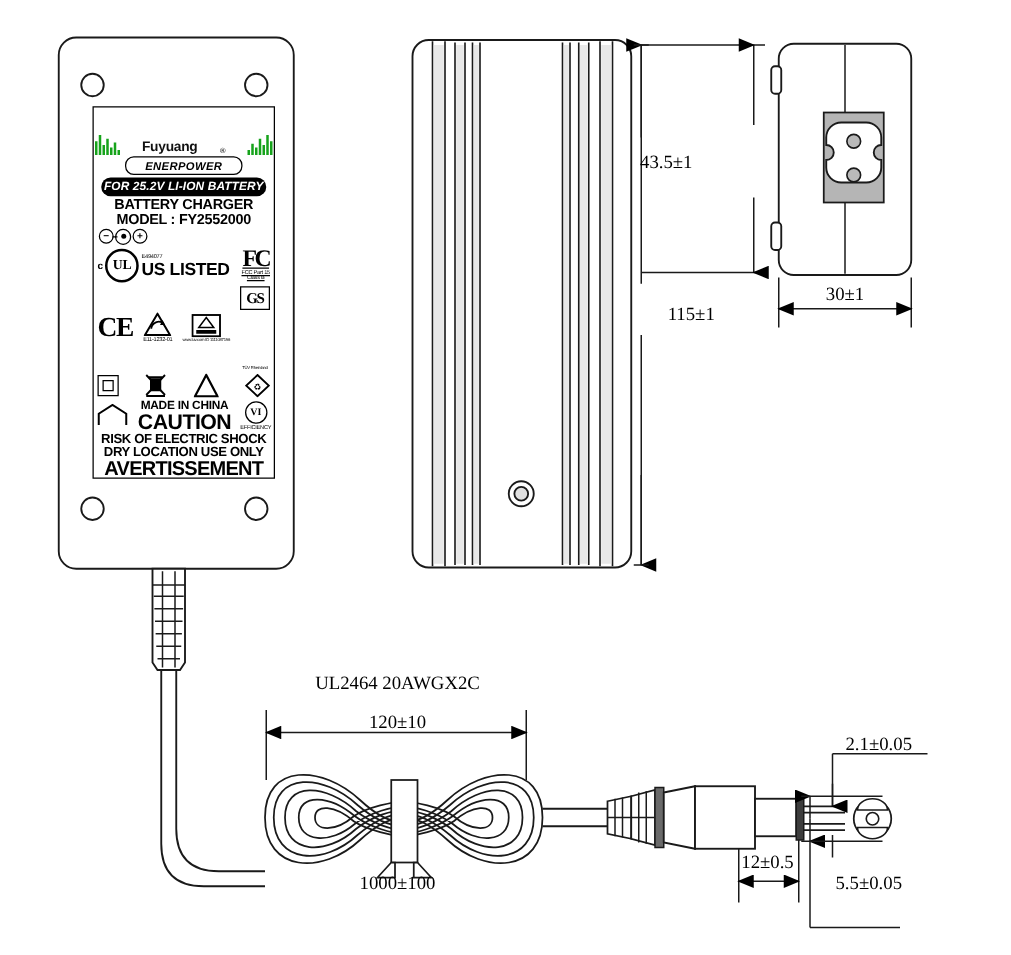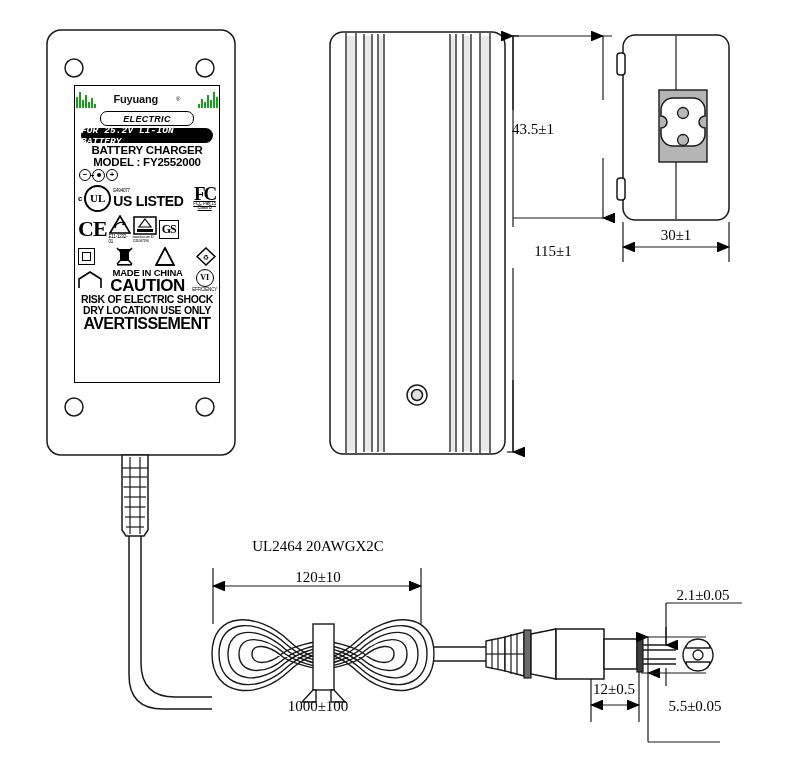--- a/index.html
+++ b/index.html
@@ -6,31 +6,31 @@
   body{width:809px;height:764px;font-family:"Liberation Serif",serif;color:#000;}
   #stage{position:relative;width:809px;height:764px;overflow:hidden;background:#fff;}
   svg{display:block;}
   .dimtext{font-family:"Liberation Serif",serif;font-size:15px;fill:#000;}
   .cabletext{font-family:"Liberation Serif",serif;font-size:15px;fill:#000;}
   
   #label{position:absolute;left:74px;top:85px;width:146px;height:298px;
          border:1.4px solid #000;background:#fff;box-sizing:border-box;
          font-family:"Liberation Sans",sans-serif;overflow:hidden;}
   .lrow{display:flex;align-items:center;justify-content:center;}
-  #logorow{height:22px;margin-top:2px;gap:18px;}
+  #logorow{height:22px;margin-top:16px;gap:18px;align-items:flex-end;}
   .bars{display:flex;align-items:flex-end;height:17px;gap:1px;}
   .bars i{display:block;width:2px;background:#16a31b;}
   .brandname{font-size:11px;font-weight:bold;font-family:"Liberation Sans",sans-serif;
              letter-spacing:-.2px;color:#111;}
   .regmark{font-size:6px;vertical-align:super;}
   #enerpower{width:92px;height:13px;margin:1px auto 0;border:1.3px solid #000;
              border-radius:7px;display:flex;align-items:center;justify-content:center;}
   #enerpower span{font-size:9px;font-weight:bold;font-style:italic;letter-spacing:.3px;}
   #batterybar{width:132px;height:15px;margin:2px auto 1px;background:#000;border-radius:8px;
-              display:flex;align-items:center;justify-content:center;font-family:Liberation Mono, monospace;}
+              display:flex;align-items:center;justify-content:center;}
   #batterybar span{color:#fff;font-size:9.5px;font-weight:bold;font-style:italic;letter-spacing:.1px;}
   .specs{padding:0 4px;}
   .s1{font-size:11.5px;font-weight:bold;line-height:1.08;letter-spacing:-.2px;text-align:center;}
   .s2{font-size:10px;font-weight:bold;line-height:1.1;letter-spacing:-.3px;}
   .s3{font-size:11px;font-weight:bold;line-height:1.12;letter-spacing:-.2px;}
   .outrow{display:flex;align-items:center;justify-content:space-between;padding-right:3px;}
   .polarity{display:flex;align-items:center;gap:1px;}
   .pcirc{width:10px;height:10px;border:1.3px solid #000;border-radius:50%;
          display:flex;align-items:center;justify-content:center;font-size:8px;line-height:1;font-weight:bold;}
   .pmid{width:11px;height:11px;border:1.5px solid #000;border-radius:50%;position:relative;}
@@ -281,21 +281,21 @@
           <i style="height:6px"></i>
           <i style="height:13px"></i>
         <i style="height:8px"></i>
           <i style="height:16px"></i>
           <i style="height:11px"></i>
           <i style="height:15px"></i>
       </span>
     </div>
 
     <div id="enerpower">
-      <span>ELECTRIC</span>
+      <span>ENERPOWER</span>
     </div>
 
     <div id="batterybar">
       <span>FOR 25.2V LI-ION BATTERY</span>
     </div>
 
     <div class="specs">
       <div class="s1">BATTERY CHARGER</div>
       <div class="s1">MODEL : FY2552000</div>
       <div class="outrow">
@@ -334,21 +334,21 @@
         <span class="tiny">E11-1232-01</span>
       </span>
       <span style="display:flex;flex-direction:column;align-items:center;">
         <svg width="24" height="19">
           <rect x="1" y="1" width="22" height="17" fill="none" stroke="#000" stroke-width="1.5"></rect>
           <path d="M12,3 L18,11 L6,11 Z" fill="none" stroke="#000" stroke-width="1.2"></path>
           <rect x="4" y="13" width="16" height="3" fill="#000"></rect>
         </svg>
         <span class="tiny" style="font-size:3.4px">www.tuv.com  ID 1111087196</span>
       </span>
-      <span style="display:flex;flex-direction:row;align-items:center;gap:44px;">
+      <span style="display:flex;flex-direction:column;align-items:center;gap:44px;">
         <span class="gs">GS</span>
         <span class="tiny" style="font-size:3.4px">TÜV Rheinland</span>
       </span>
     </div>
 
     <div class="certrow" style="justify-content:space-between;margin-top:1px;">
       <span class="sqbox">
           <span class="sqin"></span>
         </span>
       <svg width="17" height="19">

